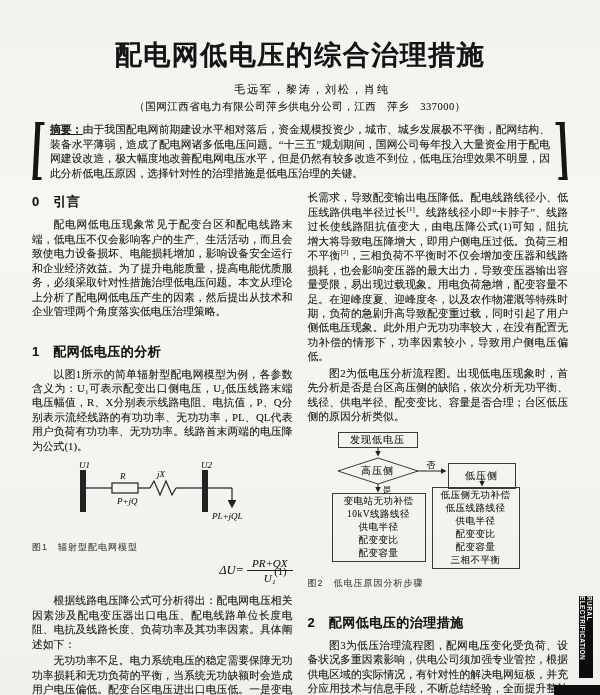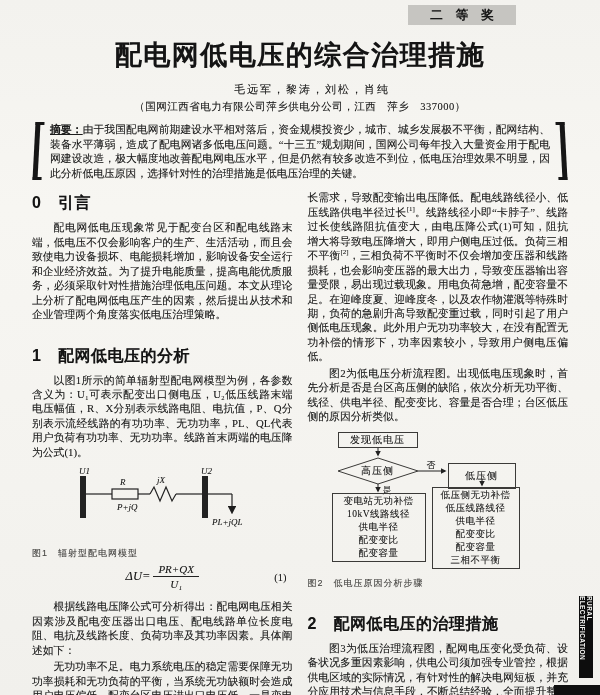--- a/index.html
+++ b/index.html
@@ -27,31 +27,31 @@
   .abstract { display:flex; margin:8px 34px 0; gap:7px; }
   .bracket { width:9px; flex:0 0 auto; }
   .bracket.lft { border-left:5px solid #161616; border-top:3px solid #161616; border-bottom:3px solid #161616; transform:skewX(-3deg); }
   .bracket.rgt { border-right:5px solid #161616; border-top:3px solid #161616; border-bottom:3px solid #161616; transform:skewX(3deg); }
   .abs-text { flex:1; font-size:10.8px; line-height:14.6px; text-align:justify; }
   .abs-text b { font-family:"Liberation Sans", sans-serif;text-decoration:underline; }
   .kw { margin-top:1px; }
   .columns { display:flex; gap:15px; margin:10px 32px 0; }
   .col { flex:1; min-width:0; }
   h2.sec {
-    font-family:"Liberation Sans", sans-serif; font-size:16px; font-weight:bold;
+    font-family:"Liberation Sans", sans-serif; font-size:13px; font-weight:bold;
     color:#141414; margin:24px 0 6px; letter-spacing:0.5px;
   }
   h2.sec.first { margin-top:3px; }
   p.body { font-size:10.8px; line-height:14.45px; text-align:justify; margin-bottom:2px; }
   p.indent { text-indent:2em; }
   sup.ref { font-size:7px; line-height:0; }
   .fig1wrap { width:200px; margin:6px auto 12px; }
   .figcap { text-align:left; font-size:9px; color:#4c4b48; letter-spacing:1px; margin:1px 0 3px;
     font-family:"Liberation Sans", sans-serif; }
-  .formula { position:relative; display:flex; justify-content:center; align-items:center;
+  .formula { position:relative; display:flex; justify-content:flex-end; align-items:center;
     margin:0 0 9px; font-style:italic; font-size:12.5px; }
   .frac { display:inline-flex; flex-direction:column; align-items:center; margin-left:3px; font-size:11px; }
   .frac .num { padding:0 5px 1px; border-bottom:1px solid #222; }
   .frac .den { padding-top:1px; }
   .eqnum { position:absolute; right:6px; top:50%; transform:translateY(-50%); font-style:normal; font-size:10.5px; }
   .fc { position:relative; width:190px; height:141px; margin:8px 0 0 22px; }
   .fc svg.wires { position:absolute; inset:0; }
   .fc-node, .fc-list { position:absolute; border:1px solid #3b3a38; background:transparent; }
   .fc-node { display:flex; align-items:center; justify-content:center; font-size:10px; letter-spacing:1px; }
   .fc-dec { position:absolute; left:8px; top:32px; width:80px; text-align:center; font-size:10px; letter-spacing:1px; }
@@ -65,21 +65,20 @@
   }
   .corner-block { position:absolute; right:0; bottom:0; width:46px; height:10px; background:#0f0f0f; }
   .footer-marks { position:absolute; left:482px; bottom:0; width:40px; height:8px; opacity:0.75; }
   svg text { font-family:"Liberation Serif", serif; fill:#1d1d1d; }
 </style>
 </head>
 <body>
 
 <div class="page">
 
-  <div class="badge">二等奖</div>
 
   <h1 class="title">配电网低电压的综合治理措施</h1>
   <div class="authors">毛远军，黎涛，刘松，肖纯</div>
   <div class="affiliation">（国网江西省电力有限公司萍乡供电分公司，江西　萍乡　337000）</div>
 
   <div class="abstract">
     <div class="bracket lft"></div>
     <div class="abs-text">
       <p><b>摘要：</b><span>由于我国配电网前期建设水平相对落后，资金规模投资少，城市、城乡发展极不平衡，配网结构、装备水平薄弱，造成了配电网诸多低电压问题。“十三五”规划期间，国网公司每年投入大量资金用于配电网建设改造，极大幅度地改善配电网电压水平，但是仍然有较多改造不到位，低电压治理效果不明显，因此分析低电压原因，选择针对性的治理措施是低电压治理的关键。</span></p>
     </div>

